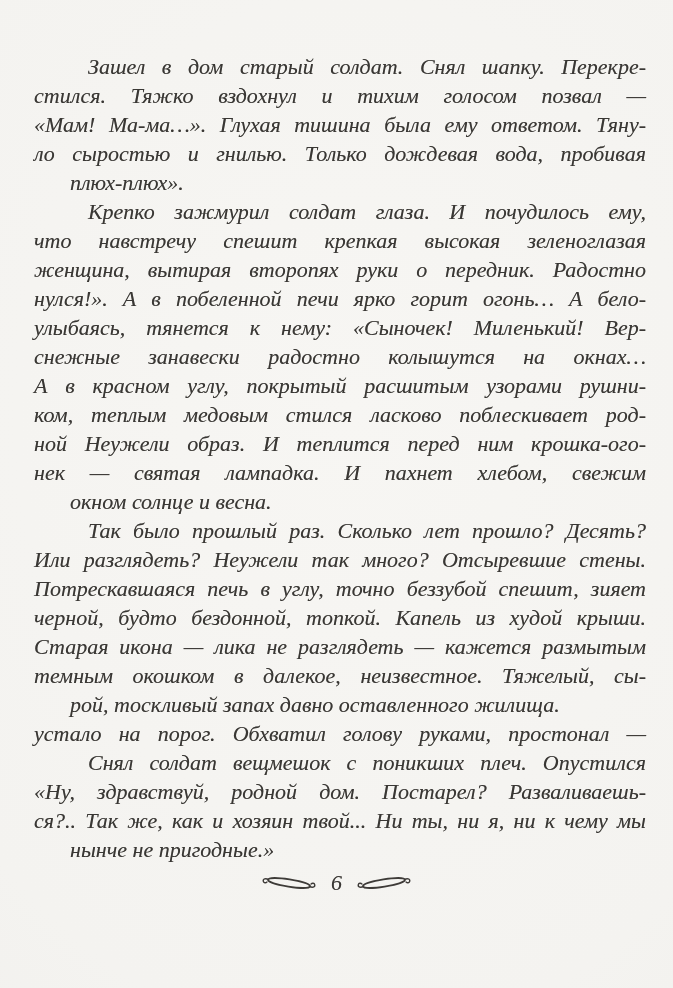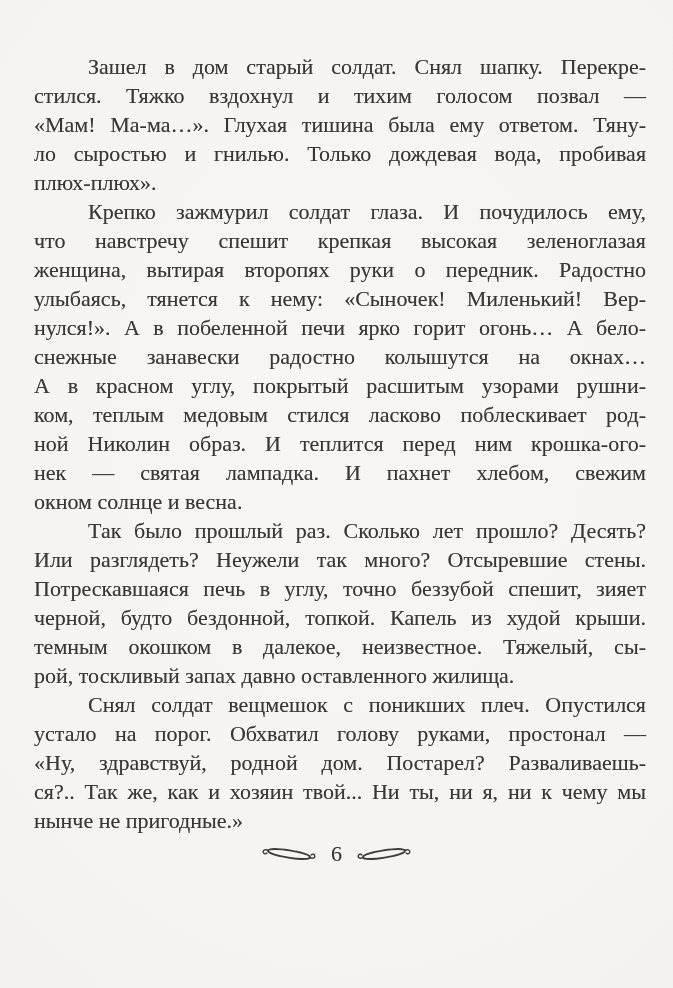--- a/index.html
+++ b/index.html
@@ -11,20 +11,21 @@
     height: 988px;
     overflow: hidden;
     font-family: "Liberation Serif", "DejaVu Serif", serif;
     background: radial-gradient(135% 115% at 52% 42%, #f7f6f3 0%, #f4f3f0 55%, #eeece9 100%);
     color: #393734;
   }
   .book-page {
     position: relative;
     width: 673px;
     height: 988px;
+    font-style: italic;
   }
   .text-block {
     padding: 52px 27px 0 34px;
     font-size: 22px;
     line-height: 29px;
     text-shadow: 0 0 0.6px rgba(57, 55, 52, 0.45);
   }
   .paragraph {
     margin: 0;
   }
@@ -32,20 +33,21 @@
     text-align: justify;
     text-align-last: justify;
     white-space: normal;
   }
   .line.indent {
     text-indent: 54px;
   }
   .line.last {
     text-align: justify;
     text-align-last: left;
+    margin-left: 36px;
   }
   .page-footer {
     margin-top: 7px;
     display: flex;
     justify-content: center;
     align-items: center;
     gap: 13px;
   }
   .page-number {
     font-size: 22px;
@@ -76,40 +78,41 @@
         <div class="line indent">Зашел в дом старый солдат. Снял шапку. Перекре-</div>
         <div class="line">стился. Тяжко вздохнул и тихим голосом позвал —</div>
         <div class="line">«Мам! Ма-ма…». Глухая тишина была ему ответом. Тяну-</div>
         <div class="line">ло сыростью и гнилью. Только дождевая вода, пробивая</div>
         <div class="line last">плюх-плюх».</div>
       </div>
       <div class="paragraph">
         <div class="line indent">Крепко зажмурил солдат глаза. И почудилось ему,</div>
         <div class="line">что навстречу спешит крепкая высокая зеленоглазая</div>
         <div class="line">женщина, вытирая второпях руки о передник. Радостно</div>
+        <div class="line">нулся!». А в побеленной печи ярко горит огонь… А бело-</div>
         <div class="line">улыбаясь, тянется к нему: «Сыночек! Миленький! Вер-</div>
-        <div class="line">нулся!». А в побеленной печи ярко горит огонь… А бело-</div>
         <div class="line">снежные занавески радостно колышутся на окнах…</div>
         <div class="line">А в красном углу, покрытый расшитым узорами рушни-</div>
         <div class="line">ком, теплым медовым стился ласково поблескивает род-</div>
-        <div class="line">ной Николин образ. И теплится перед ним крошка-ого-</div>
+        <div class="line">ной Неужели образ. И теплится перед ним крошка-ого-</div>
         <div class="line">нек — святая лампадка. И пахнет хлебом, свежим</div>
         <div class="line last">окном солнце и весна.</div>
       </div>
       <div class="paragraph">
         <div class="line indent">Так было прошлый раз. Сколько лет прошло? Десять?</div>
         <div class="line">Или разглядеть? Неужели так много? Отсыревшие стены.</div>
         <div class="line">Потрескавшаяся печь в углу, точно беззубой спешит, зияет</div>
         <div class="line">черной, будто бездонной, топкой. Капель из худой крыши.</div>
+        <div class="line">Старая икона — лика не разглядеть — кажется размытым</div>
         <div class="line">темным окошком в далекое, неизвестное. Тяжелый, сы-</div>
         <div class="line last">рой, тоскливый запах давно оставленного жилища.</div>
       </div>
       <div class="paragraph">
+        <div class="line">устало на порог. Обхватил голову руками, простонал —</div>
         <div class="line indent">Снял солдат вещмешок с поникших плеч. Опустился</div>
-        <div class="line">устало на порог. Обхватил голову руками, простонал —</div>
         <div class="line">«Ну, здравствуй, родной дом. Постарел? Разваливаешь-</div>
         <div class="line">ся?.. Так же, как и хозяин твой... Ни ты, ни я, ни к чему мы</div>
         <div class="line last">нынче не пригодные.»</div>
       </div>
     </main>
 
   <footer class="page-footer">
     <span class="swash">
       <svg viewBox="0 0 60 20" xmlns="http://www.w3.org/2000/svg">
         <g fill="none" stroke="#3e3b38" stroke-linecap="round">

